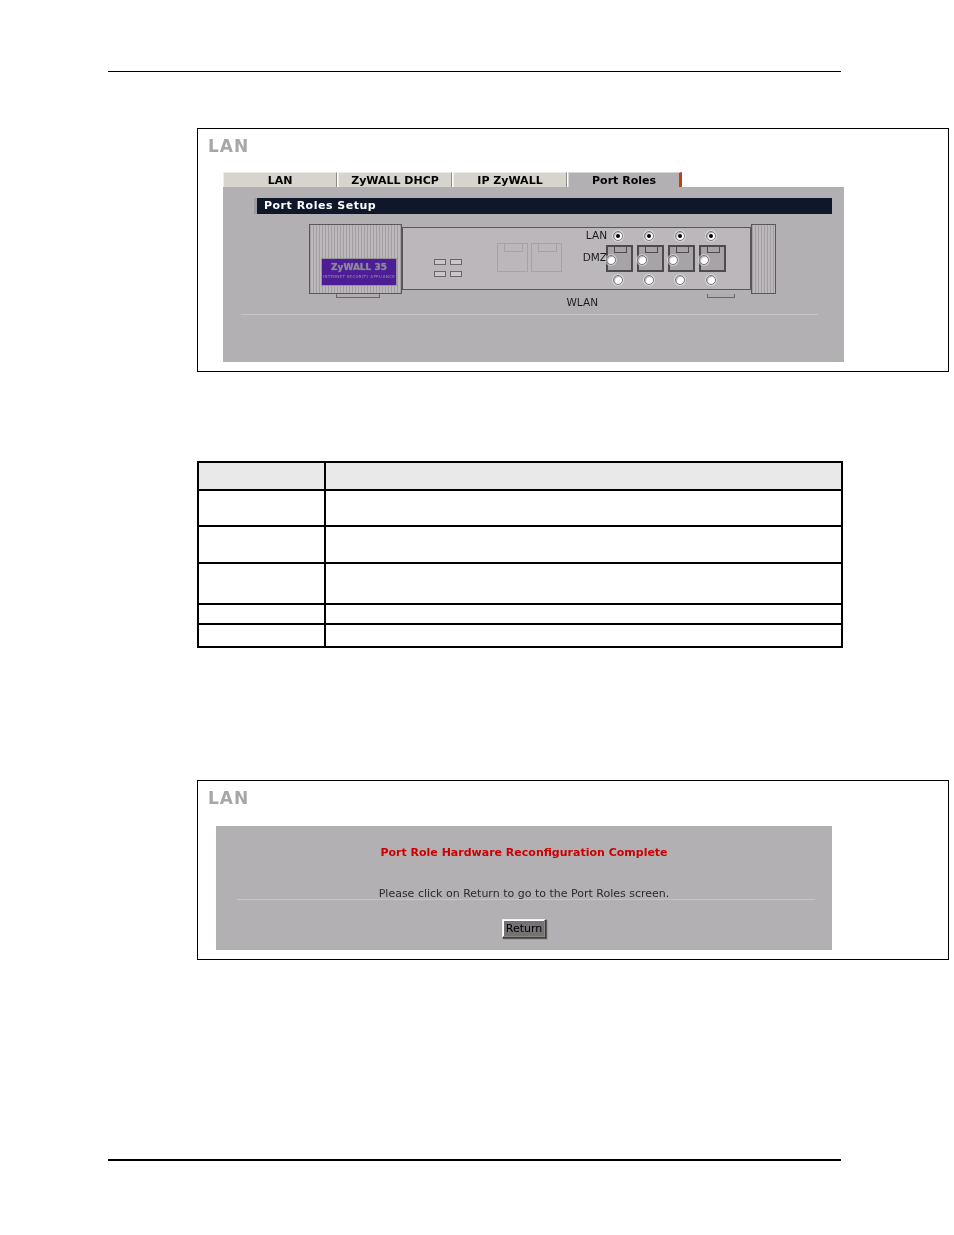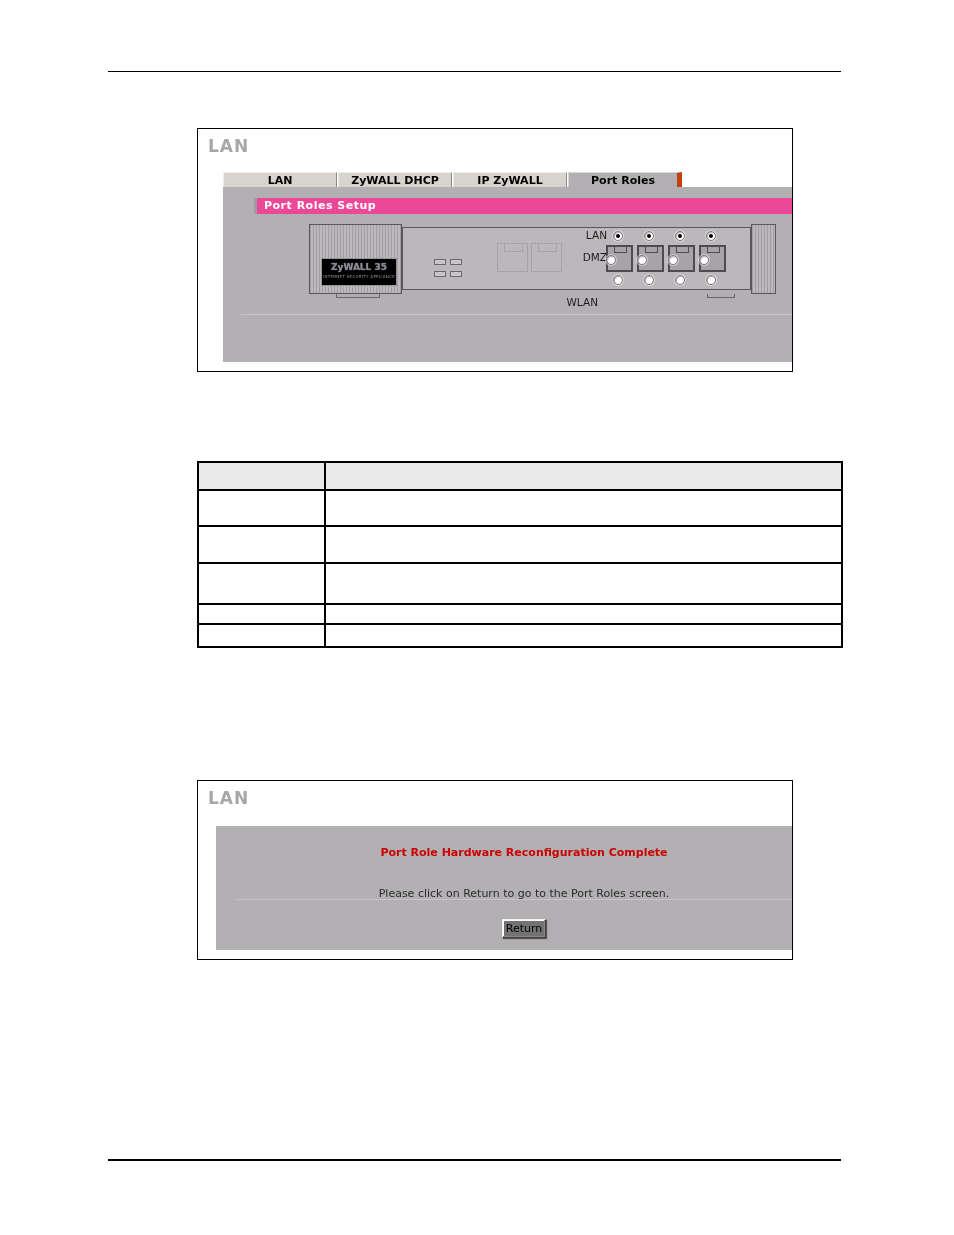--- a/index.html
+++ b/index.html
@@ -9,63 +9,63 @@
     font-family:"DejaVu Sans","Liberation Sans",sans-serif;
     -webkit-font-smoothing:antialiased;
   }
   .abs { position:absolute; }
 
   
   .rule-top { left:108px; top:71px; width:733px; height:1px; background:#000; }
   .rule-bottom { left:108px; top:1159px; width:733px; height:2px; background:#000; }
 
   
-  .shot { position:absolute; left:197px; width:596px; background:#fff; border:1px solid #000; overflow:hidden; }
+  .shot { position:absolute; left:197px; width:752px; background:#fff; border:1px solid #000; overflow:hidden; }
   .shot1 { top:128px; height:244px; }
   .shot2 { top:780px; height:180px; }
   .shot-title {
     position:absolute; left:10px; top:7px;
     font-size:17px; font-weight:bold; letter-spacing:1px; color:#a7a7a7;
   }
 
   
   .tabbar { position:absolute; left:25px; top:43px; height:15px; display:flex; }
   .tab {
     width:114px; height:15px; margin-right:1px;
     background:#d7d3cd; color:#000;
     font-size:11px; font-weight:bold; text-align:center; line-height:15px;
     border-top:1px solid #efedea; border-left:1px solid #efedea; border-right:1px solid #8d8a86;
     cursor:default;
   }
-  .tab.active { background:#b3b0b4; border-top:1px solid #d9d6da; border-left:1px solid #d9d6da; border-right:5px solid #c2410c; }
+  .tab.active { background:#b3b0b4; border-top:1px solid #d9d6da; border-left:1px solid #d9d6da; border-right:3px solid #c2410c; }
 
   
   .panel1 { position:absolute; left:25px; top:58px; width:621px; height:175px; background:#b3b0b4; }
   .section-header {
     position:absolute; left:31px; top:11px; width:578px; height:16px;
-    background:#ec4899; color:#fff; font-size:11px; font-weight:bold;
+    background:#0f172a; color:#fff; font-size:11px; font-weight:bold;
     line-height:16px; padding-left:7px; letter-spacing:.5px;
     border-left:3px solid #9f9ca1;
   }
 
   
   .device { position:absolute; left:86px; top:37px; width:466px; height:76px; }
   .vent {
     position:absolute; top:0; height:70px; border:1px solid #5a575c;
     background:repeating-linear-gradient(90deg,#a19da1 0 1px,#bcb8bc 1px 3px);
   }
   .vent-left { left:0; width:93px; }
   .vent-right { left:442px; width:25px; }
   .dev-body { position:absolute; left:93px; top:3px; width:349px; height:63px; background:#bbb7bb; border:1px solid #5a575c; }
   .foot { position:absolute; top:70px; height:4px; background:#b0acb0; border:1px solid #6a676c; border-top:none; }
   .foot-l { left:27px; width:44px; }
   .foot-r { left:398px; width:28px; }
   .nameplate {
     position:absolute; left:12px; top:34px; width:76px; height:28px;
-    background:#000000; border:1px solid #96939a; text-align:center; overflow:hidden;
+    background:#4c1d95; border:1px solid #96939a; text-align:center; overflow:hidden;
   }
   .nameplate .nm { font-size:9px; font-weight:bold; color:#8a8792; margin-top:3px; text-shadow:0 0 1px #9b98a0; }
   .nameplate .tg { font-size:4px; color:#9b98a0; margin-top:2px; letter-spacing:.3px; }
   .led { position:absolute; width:12px; height:6px; background:#c9c5c9; border:1px solid #6a676c; }
   .led1 { left:125px; top:35px; } .led2 { left:141px; top:35px; }
   .led3 { left:125px; top:47px; } .led4 { left:141px; top:47px; }
   .eport { position:absolute; top:19px; width:31px; height:29px; border:1px solid #a6a2a6; background:#bbb7bb; }
   .eport::before { content:""; position:absolute; left:6px; top:0; width:17px; height:7px; border:1px solid #a6a2a6; border-top:none; background:#bbb7bb; }
   .ep1 { left:188px; } .ep2 { left:222px; }
 

